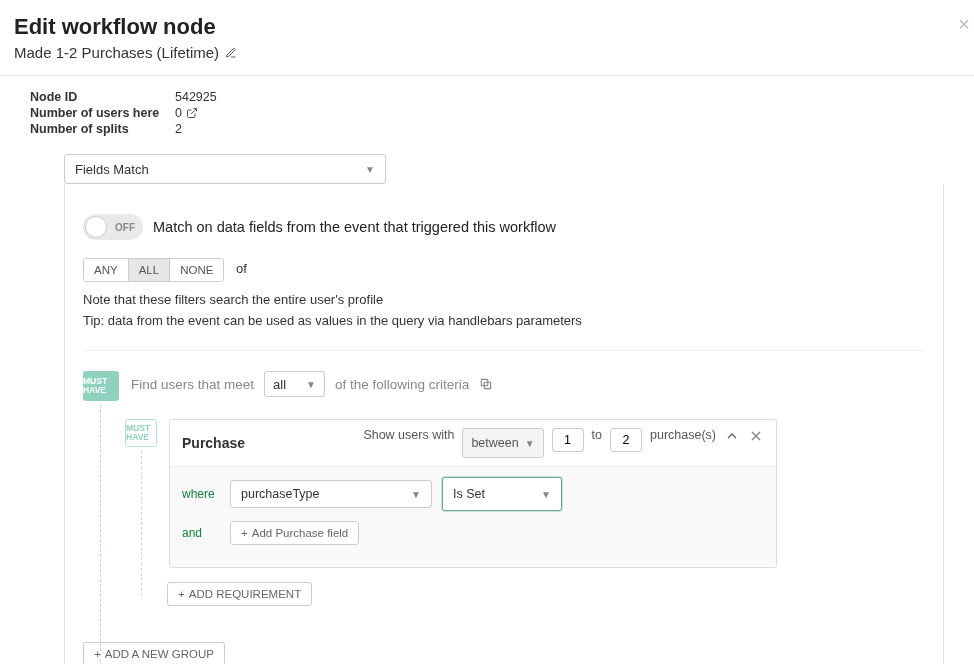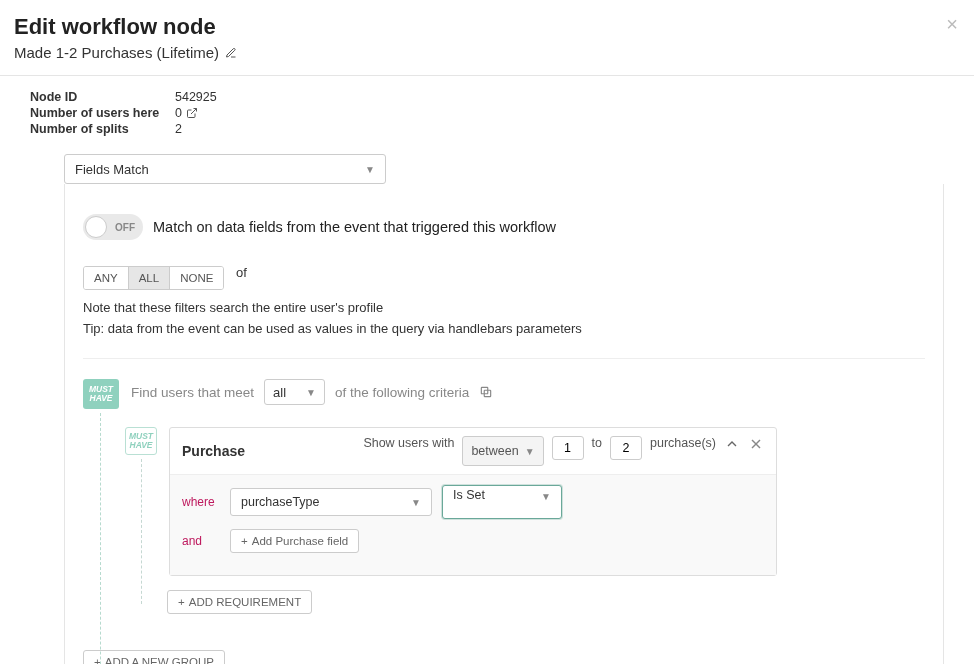--- a/index.html
+++ b/index.html
@@ -5,21 +5,21 @@
   * { box-sizing: border-box; }
   body {
     margin: 0;
     font-family: -apple-system, BlinkMacSystemFont, "Segoe UI", Helvetica, Arial, sans-serif;
     font-size: 13px;
     color: #333;
     background: #fff;
     width: 974px;
   }
   .modal-header {
-    padding: 14px 16px 14px 14px;
+    padding: 14px 4px 14px 14px;
     border-bottom: 1px solid #e5e5e5;
     display: flex;
     justify-content: space-between;
     align-items: flex-start;
   }
   .modal-title {
     font-size: 22px;
     font-weight: 600;
     margin: 0 0 4px 0;
     color: #222;
@@ -67,44 +67,43 @@
   }
   .toggle-knob {
     position:absolute; left:2px; top:2px;
     width:22px; height:22px; border-radius:50%;
     background:#fff; border:1px solid #ccc;
   }
   .toggle-label { font-size:14.5px; color:#222; }
 
   .logic-group {
     display:inline-flex; border:1px solid #ccc; border-radius:3px;
-    overflow:hidden; vertical-align:middle;margin-top:8px;
+    overflow:hidden; vertical-align:middle;
   }
   .logic-btn {
     padding: 5px 10px; font-size:11.5px; color:#555;
     background:#fff; border:none; border-right:1px solid #ccc;
     cursor:pointer;
   }
   .logic-btn:last-child { border-right:none; }
   .logic-btn.active { background:#e6e6e6; }
   .logic-of { margin-left:8px; font-size:13px; }
 
   .note { font-size:13px; color:#333; margin-top:10px; }
   .note + .note { margin-top:6px; }
 
   .divider { border-top:1px solid #eee; margin:22px 0 20px 0; }
 
   .must-badge {
     width:36px; height:30px;
     background:#8fd1be;
     color:#fff; font-size:8.5px; font-weight:700;
-    display:flex; flex-direction:column; align-items:center; justify-content:center;
+    display:flex; flex-direction:column; align-items:flex-start; justify-content:center;
     border-radius:3px; line-height:1.1;
     flex-shrink:0;
-    font-style:italic;
   }
   .must-badge.small {
     background:#fff; color:#8fd1be;
     border:1px solid #b9e0d4;
     width:32px; height:28px;
   }
 
   .group-row {
     display:flex; align-items:flex-start; gap:12px;
   }
@@ -135,31 +134,31 @@
   }
   .range-select {
     border:1px solid #ccc; border-radius:3px;
     height:26px; display:flex; align-items:center; padding:14px 8px;
     gap:6px; background:#f4f4f4; font-size:12.5px;
   }
   .icon-btn { width:16px; height:16px; cursor:pointer; color:#888; }
 
   .purchase-body { padding:10px 12px 12px 12px; background:#f9f9f9; }
   .where-row { display:flex; align-items:center; gap:10px; margin-bottom:10px; }
-  .row-label { font-size:12px; color:#be185d; width:38px; }
+  .row-label { font-size:12px; color:#15803d; width:38px; }
   .field-select {
     border:1px solid #ccc; border-radius:3px;
     height:28px; width:202px; display:flex; align-items:center;
     justify-content:space-between; padding:0 10px; font-size:12.5px;
     background:#fff;
   }
   .op-select {
     border:1px solid #6aa899; border-radius:3px;
     box-shadow: 0 0 0 1px rgba(106,168,153,0.3);
-    height:28px; width:120px; display:flex; align-items:flex-end;
+    height:28px; width:120px; display:flex; align-items:center;
     justify-content:space-between; padding:16px 10px; font-size:12.5px;
     background:#fff;
   }
   .add-btn {
     border:1px solid #ccc; border-radius:3px; background:#fff;
     font-size:11.5px; color:#666; padding:5px 10px;
     display:inline-flex; align-items:center; gap:4px; cursor:pointer;
   }
   .caret { font-size:10px; color:#888; }
   .outer-group { position:relative; }

